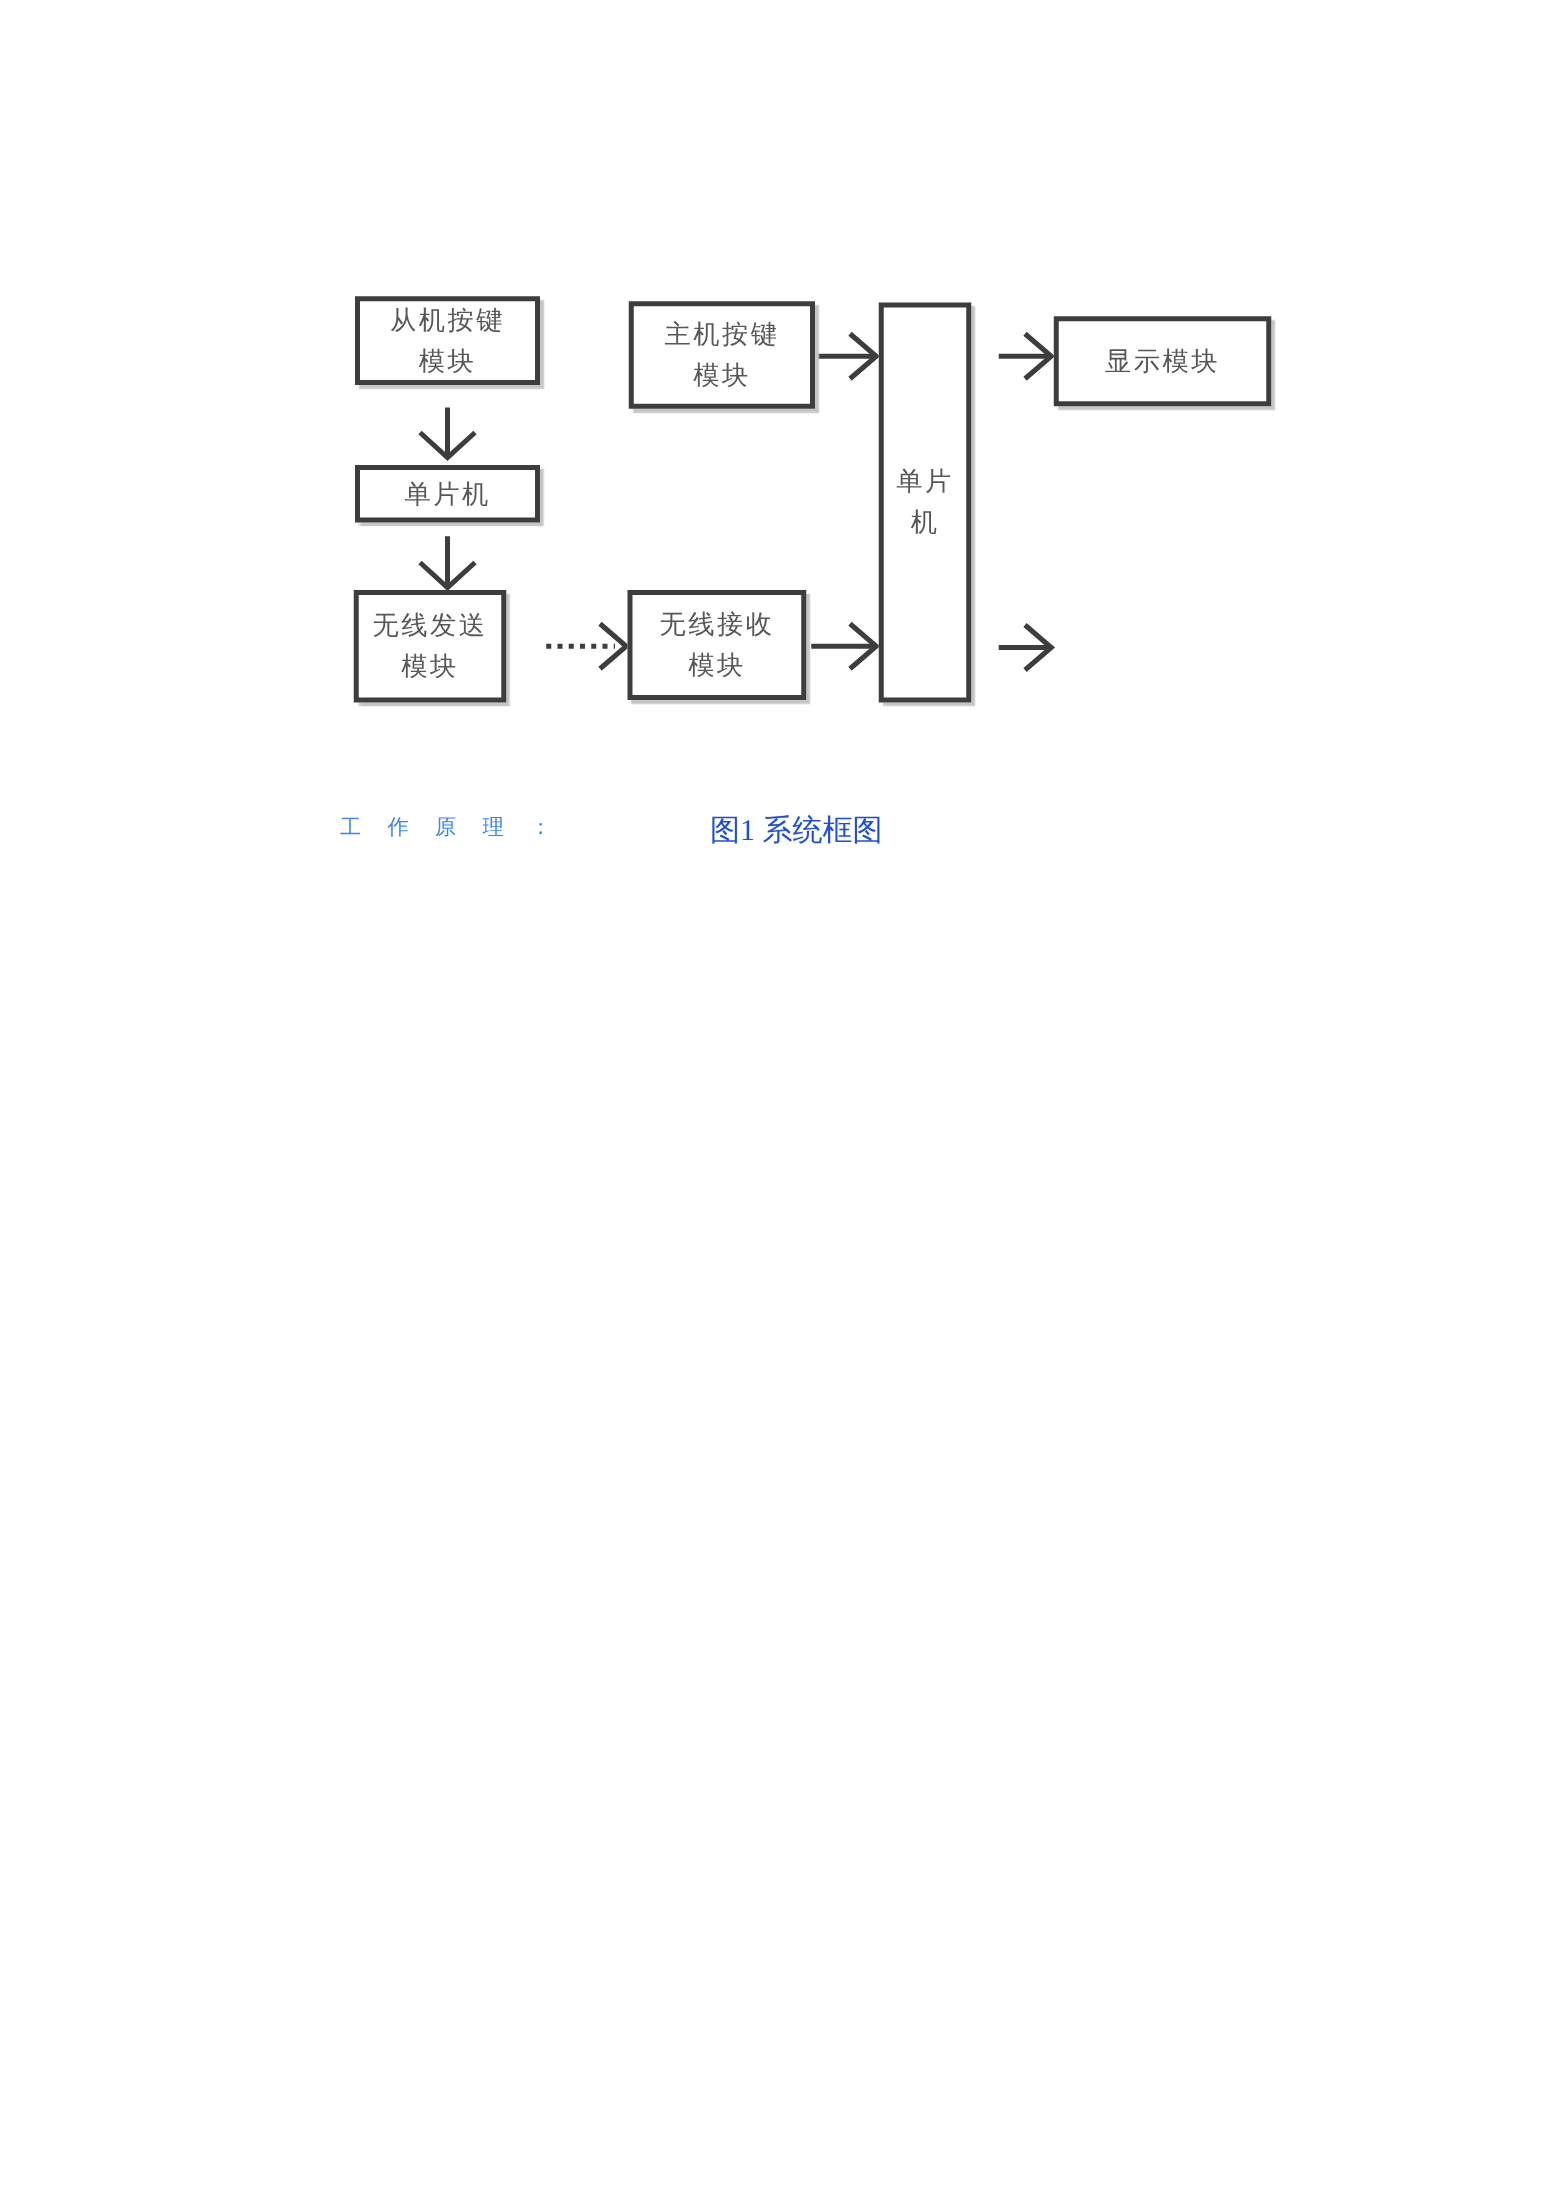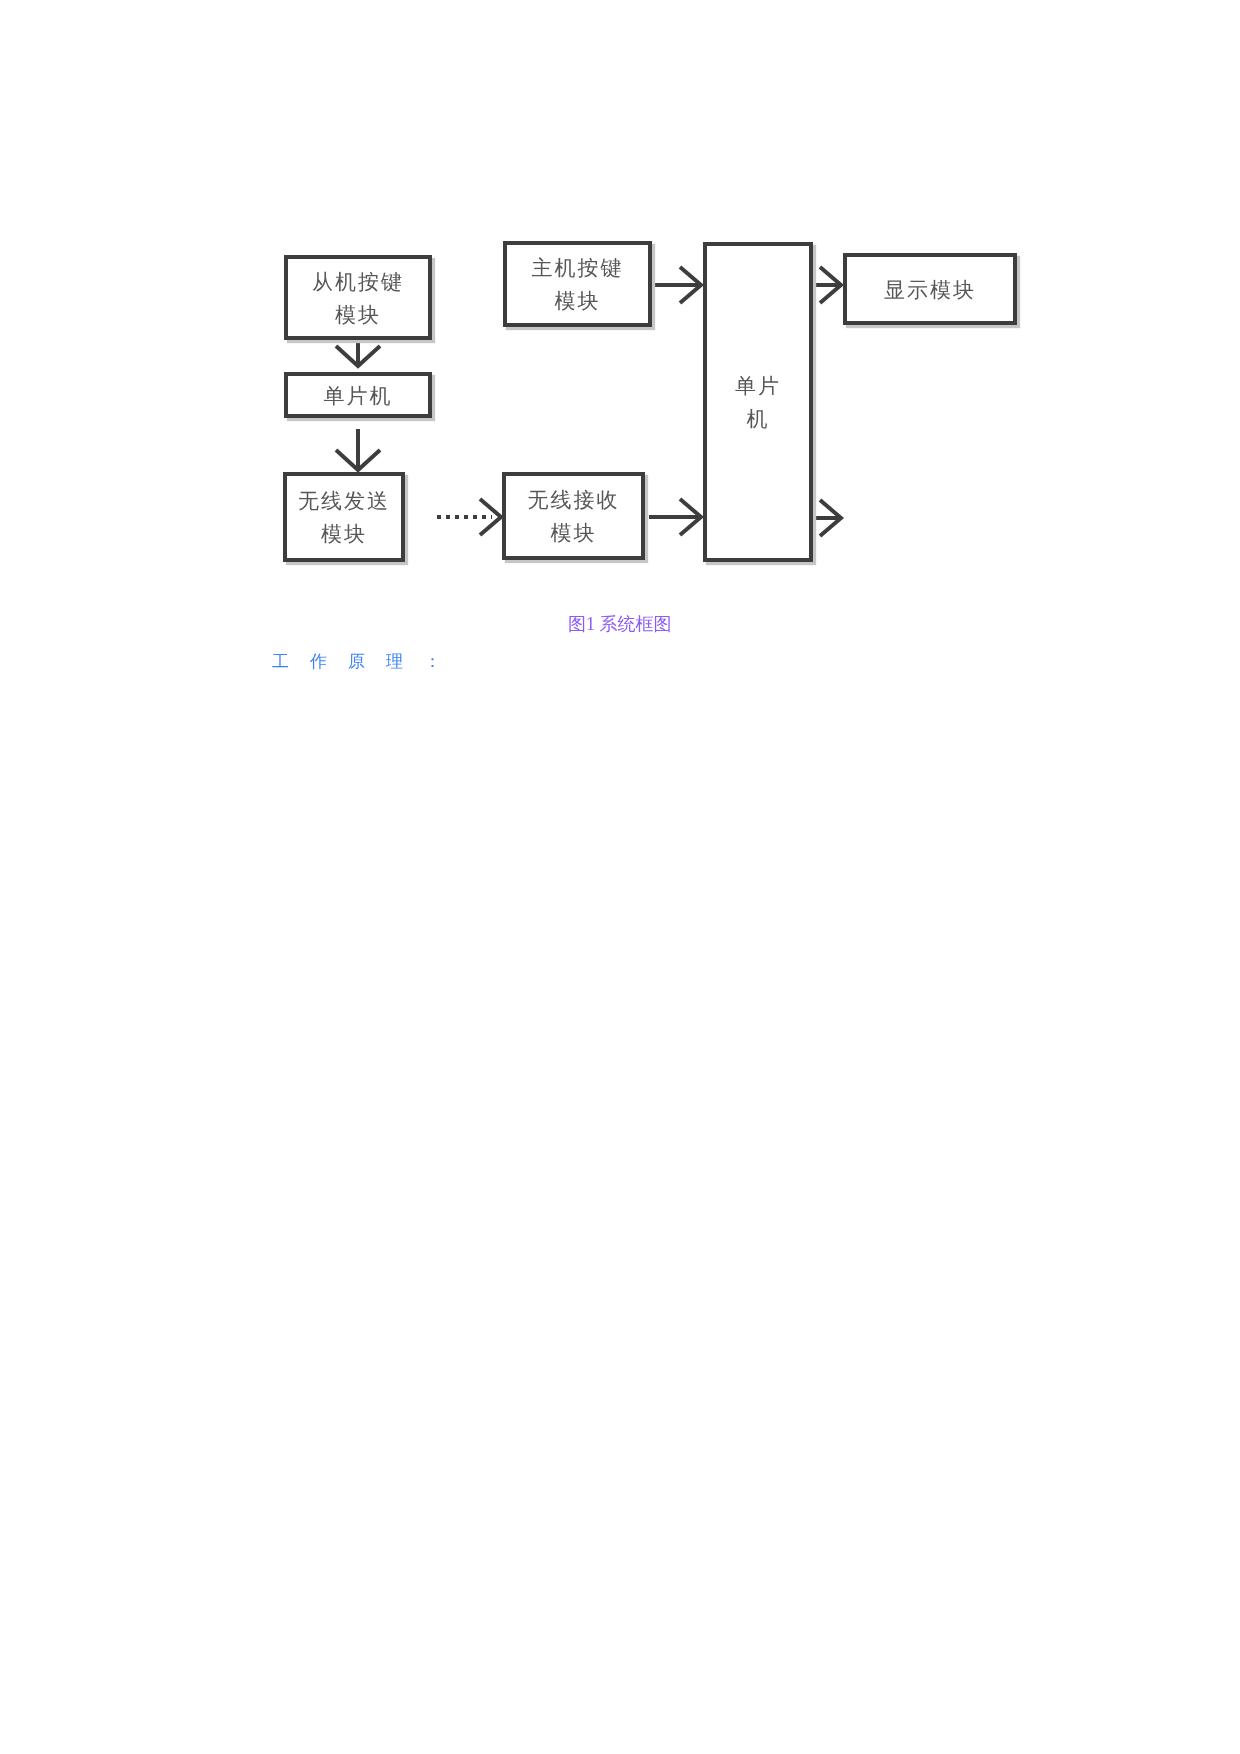--- a/index.html
+++ b/index.html
@@ -25,24 +25,24 @@
     font-size:21px;
     line-height:33px;
     letter-spacing:2px;
   }
   .arrow-layer{
     position:absolute;left:0;top:0;width:1240px;height:1754px;
     pointer-events:none;
   }
   .caption{
     position:absolute;
-    left:568px;top:612px;
+    left:568px;top:648px;
     font-family:"Liberation Serif", serif;
-    font-size:18px;
-    color:#8b5cf6;
+    font-size:24px;
+    color:#1d4ed8;
     white-space:nowrap;
   }
   .principle{
     position:absolute;
     left:272px;top:650px;
     font-family:"Liberation Serif", serif;
     font-size:17px;
     letter-spacing:21px;
     color:#3b82f6;
     white-space:nowrap;
@@ -77,21 +77,21 @@
     <g>
       <line x1="799" y1="285" x2="841" y2="285"></line>
       <polyline points="820,267 841,285 820,303"></polyline>
     </g>
     <g>
       <line x1="799" y1="518" x2="841" y2="518"></line>
       <polyline points="820,500 841,518 820,536"></polyline>
     </g>
   </svg>
 
-  <div class="dbox" style="left:284px;top:255px;width:148px;height:85px">
+  <div class="dbox" style="left:284px;top:237px;width:148px;height:71px">
     <span>从机按键</span>
     <span>模块</span>
   </div>
 
   <div class="dbox" style="left:503px;top:241px;width:149px;height:86px">
     <span>主机按键</span>
     <span>模块</span>
   </div>
 
   <div class="dbox" style="left:284px;top:372px;width:148px;height:46px">
@@ -101,21 +101,21 @@
   <div class="dbox" style="left:283px;top:472px;width:122px;height:90px">
     <span>无线发送</span>
     <span>模块</span>
   </div>
 
   <div class="dbox" style="left:502px;top:472px;width:143px;height:88px">
     <span>无线接收</span>
     <span>模块</span>
   </div>
 
-  <div class="dbox" style="left:703px;top:242px;width:110px;height:320px">
+  <div class="dbox" style="left:703px;top:242px;width:74px;height:320px">
     <span>单片</span>
     <span>机</span>
   </div>
 
   <div class="dbox" style="left:843px;top:253px;width:174px;height:72px">
     <span>显示模块</span>
   </div>
 
 
   <div class="caption">图1 系统框图</div>

